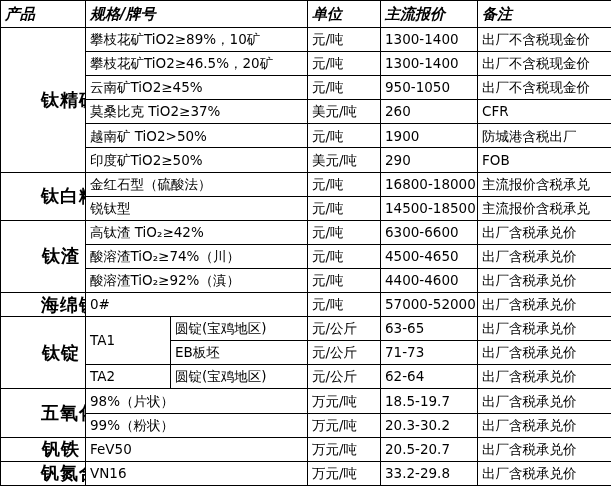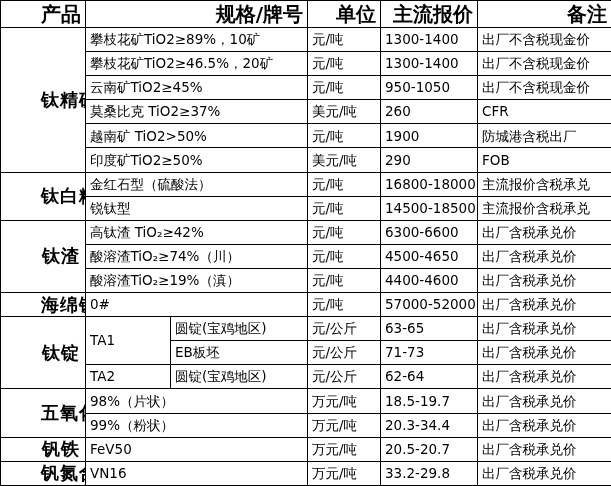--- a/index.html
+++ b/index.html
@@ -1,21 +1,21 @@
 <!DOCTYPE html>
 <html><head>
 <meta charset="utf-8">
 <style>
   html,body{margin:0;padding:0;background:#ffffff;}
   .sheet{width:611px;height:486px;overflow:hidden;background:#ffffff;}
   table{border-collapse:collapse;table-layout:fixed;width:611px;height:486px;
         font-family:"DejaVu Sans","Liberation Sans",sans-serif;color:#000000;}
   th,td{border:1px solid #000000;padding:0 4px;white-space:nowrap;overflow:hidden;
         vertical-align:middle;height:23px;line-height:1.1;}
-  th{font-size:20px;font-weight:bold;text-align:right;height:26px;}
+  th{font-size:15px;font-weight:bold;text-align:left;height:26px;font-style:italic;}
   td{font-size:13.5px;text-align:left;}
   td.product{font-weight:bold;text-align:center;font-size:18px;letter-spacing:1px;padding-left:40px;}
 </style>
 </head>
 <body>
 
 <div class="sheet">
 <table>
   <colgroup>
     <col style="width:85px">
@@ -95,21 +95,21 @@
       <td>6300-6600</td>
       <td>出厂含税承兑价</td>
     </tr>
     <tr>
       <td colspan="2">酸溶渣TiO₂≥74%（川）</td>
       <td>元/吨</td>
       <td>4500-4650</td>
       <td>出厂含税承兑价</td>
     </tr>
     <tr>
-      <td colspan="2">酸溶渣TiO₂≥19%（滇）</td>
+      <td colspan="2">酸溶渣TiO₂≥92%（滇）</td>
       <td>元/吨</td>
       <td>4400-4600</td>
       <td>出厂含税承兑价</td>
     </tr>
 
     <tr>
       <td class="product">海绵钛</td>
       <td colspan="2">0#</td>
       <td>元/吨</td>
       <td>57000-52000</td>
@@ -141,21 +141,21 @@
     <tr>
       <td class="product" rowspan="2">五氧化二钒</td>
       <td colspan="2">98%（片状）</td>
       <td>万元/吨</td>
       <td>18.5-19.7</td>
       <td>出厂含税承兑价</td>
     </tr>
     <tr>
       <td colspan="2">99%（粉状）</td>
       <td>万元/吨</td>
-      <td>20.3-34.4</td>
+      <td>20.3-30.2</td>
       <td>出厂含税承兑价</td>
     </tr>
 
     <tr>
       <td class="product">钒铁</td>
       <td colspan="2">FeV50</td>
       <td>万元/吨</td>
       <td>20.5-20.7</td>
       <td>出厂含税承兑价</td>
     </tr>

